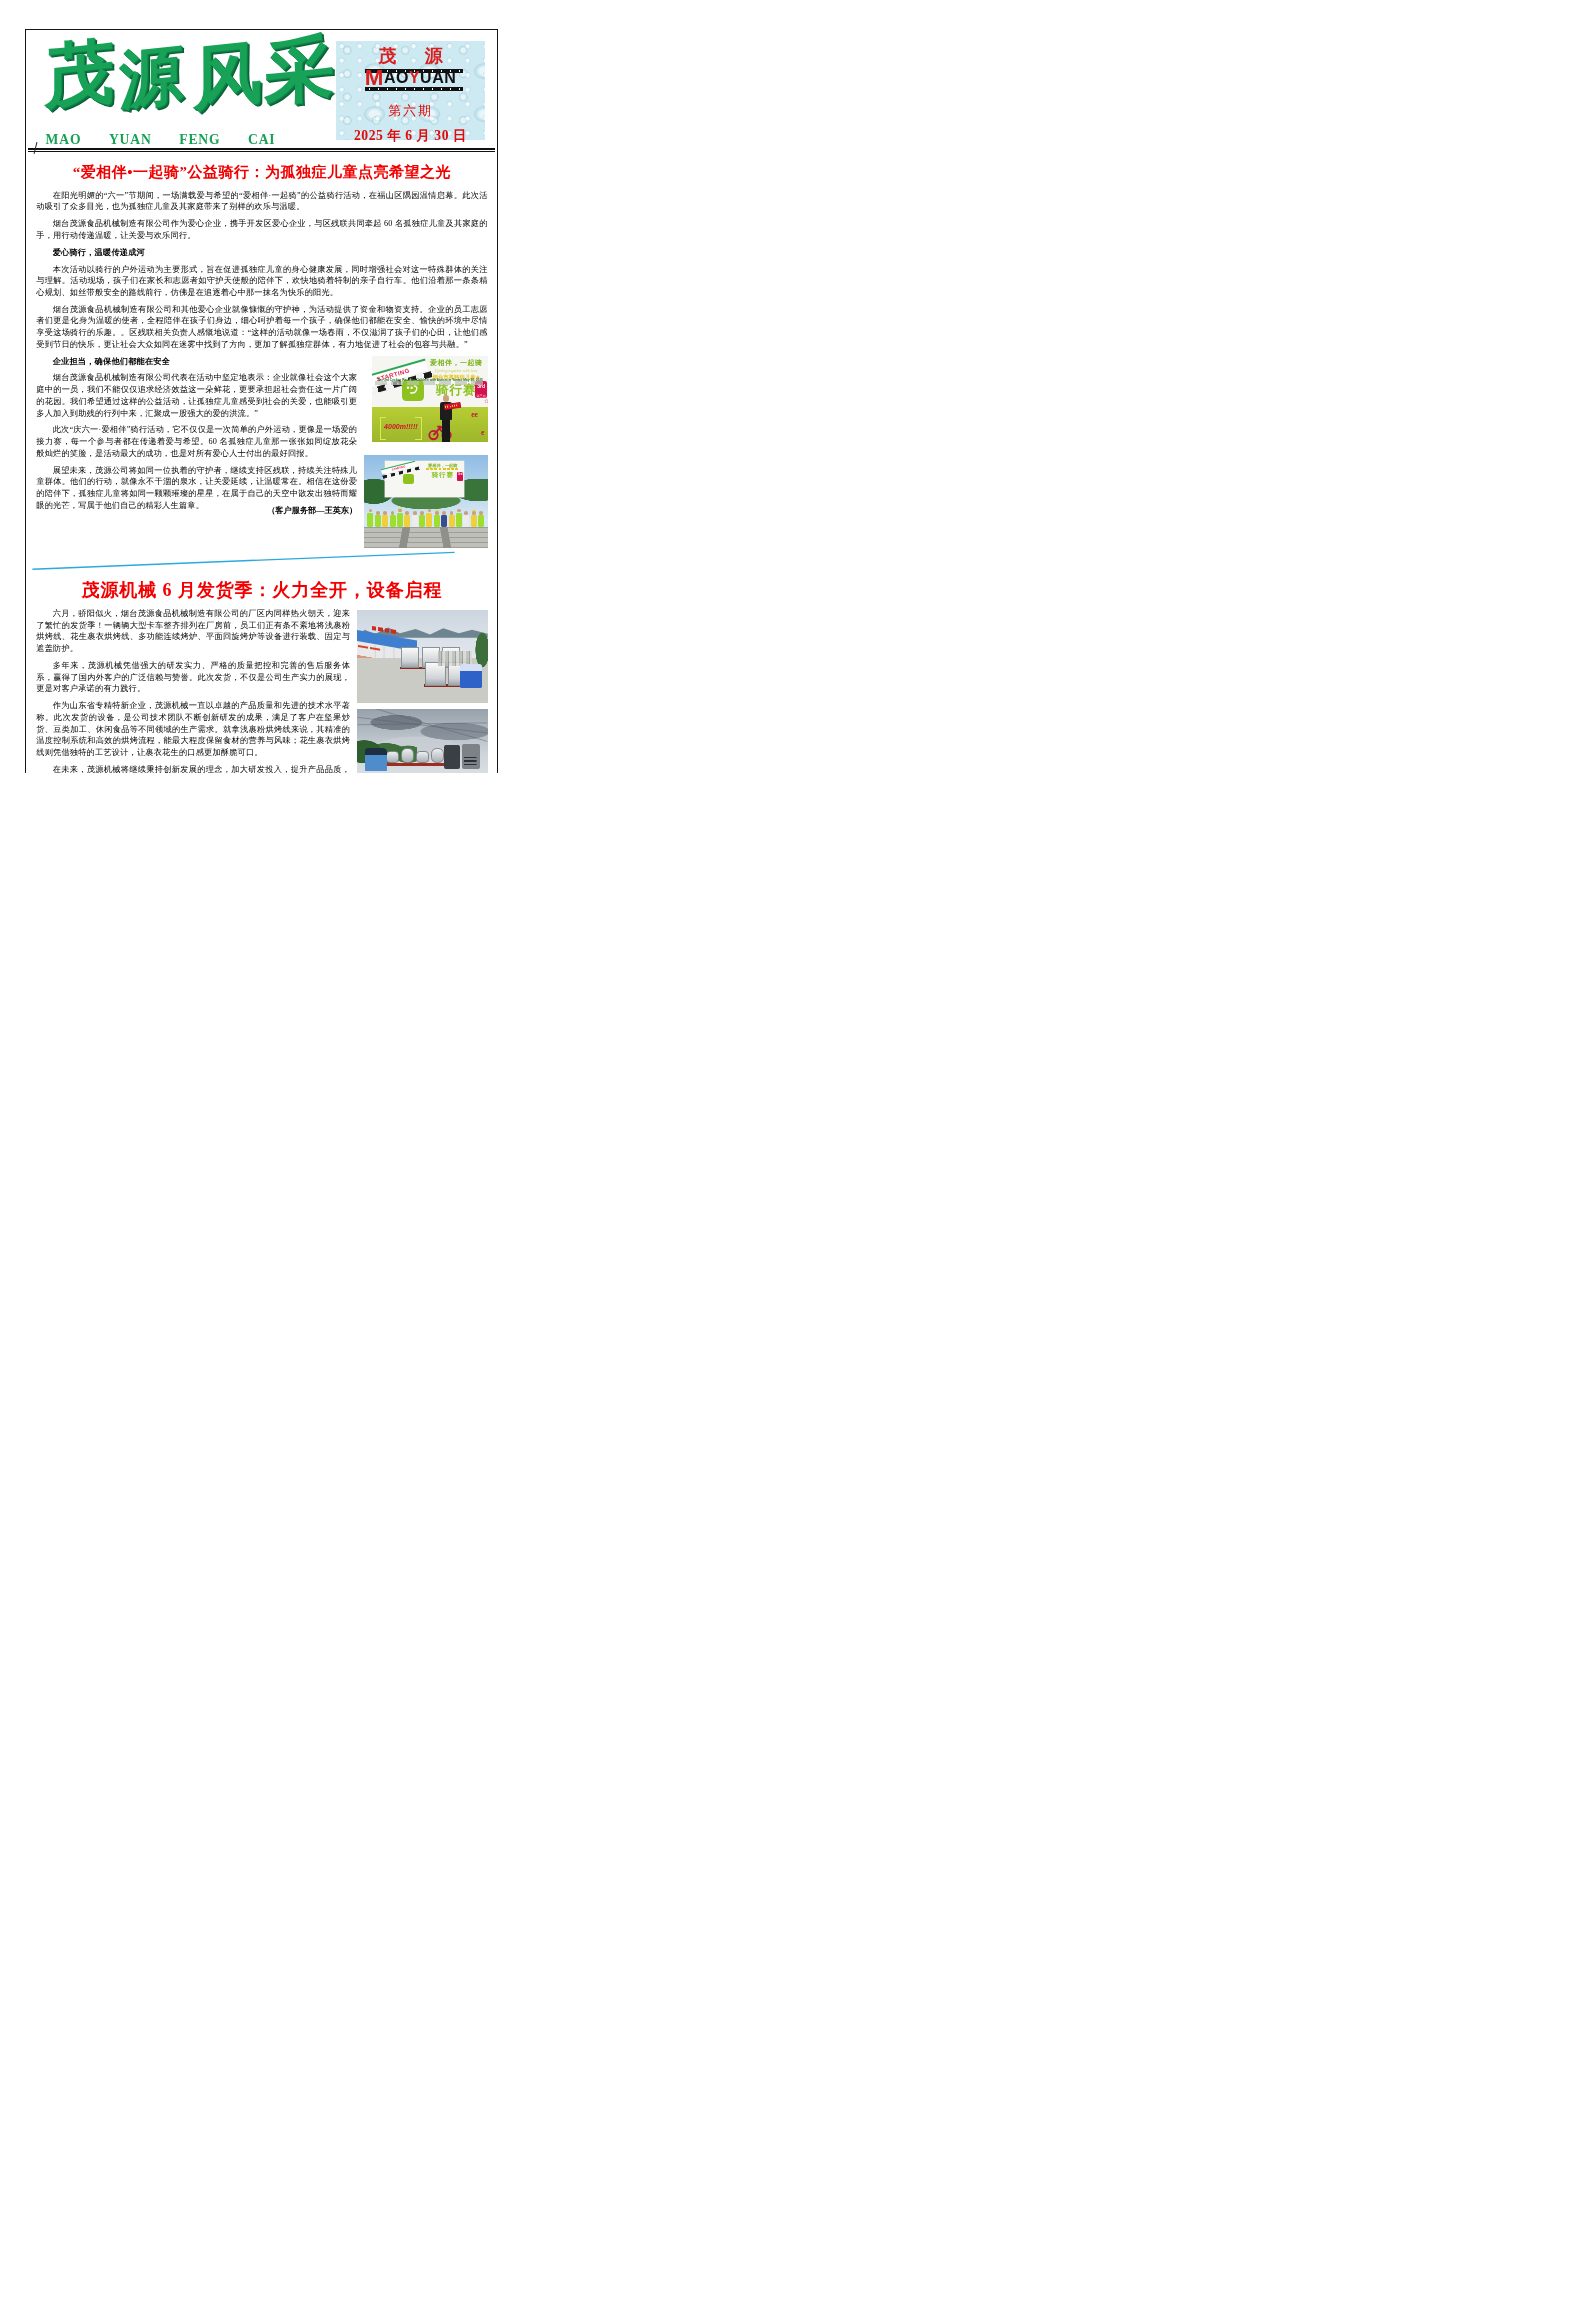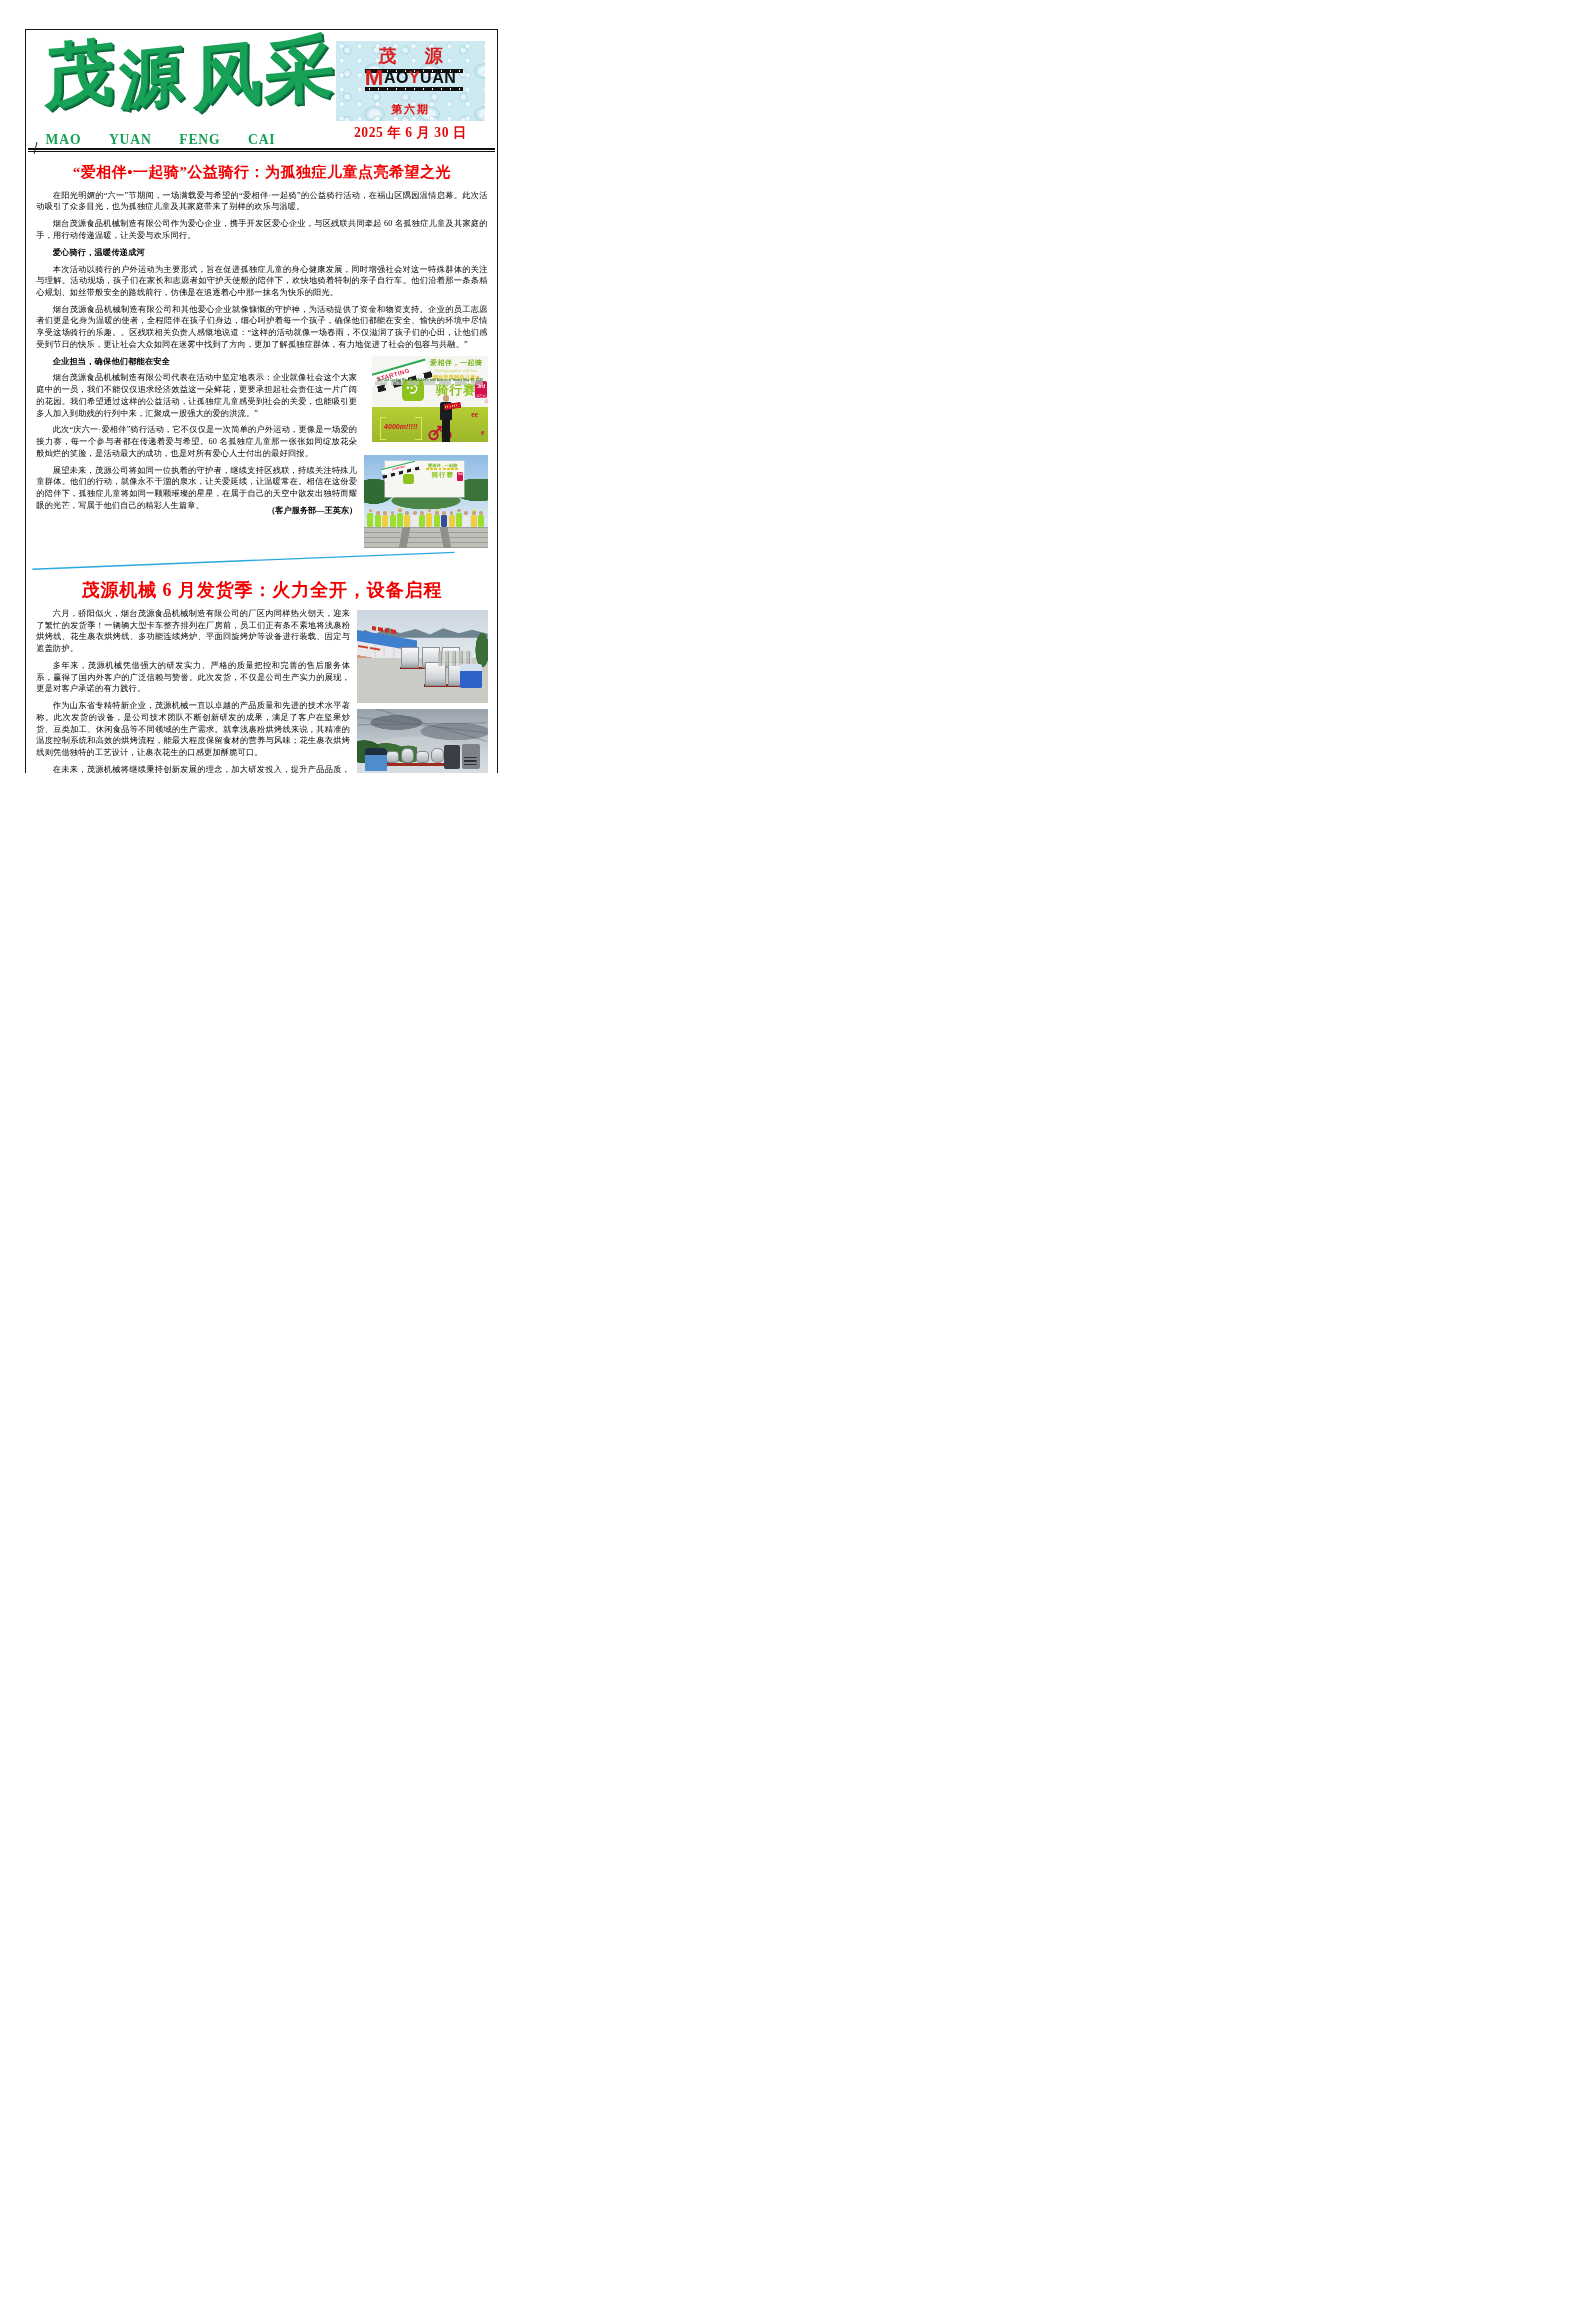--- a/index.html
+++ b/index.html
@@ -15,41 +15,41 @@
             font-family:"Liberation Serif",serif;
             text-shadow:0.9px 0.9px 0 #0f8a4a,1.9px 1.9px 0 #0c7340,2.8px 2.8px 0.5px #095c33;
             transform:rotate(-6deg) skewX(-6deg);line-height:1;}
   .cal-1{left:0;top:8.4px;font-size:70px;}
   .cal-2{left:75px;top:14px;font-size:64px;}
   .cal-3{left:149px;top:10.3px;font-size:69px;}
   .cal-4{left:220px;top:3.7px;font-size:70px;}
   .masthead-en{position:absolute;left:19.6px;top:102px;width:230px;display:flex;
                justify-content:space-between;color:#18a156;font-weight:bold;
                font-size:13.6px;letter-spacing:0.9px;font-family:"Liberation Serif",serif;}
-  .issue-box{position:absolute;left:310px;top:10.7px;width:149px;height:80px;
+  .issue-box{position:absolute;left:310px;top:10.7px;width:149px;height:99px;
              background-color:#cde9f1;
              background-image:
                radial-gradient(circle 4.7px at 5.6px 5.1px, rgba(255,255,255,.75) 38%, rgba(140,195,214,.45) 58%, rgba(205,233,241,0) 66%),
                radial-gradient(circle 7px at 11.2px 9.3px, rgba(255,255,255,.5) 30%, rgba(125,185,205,.38) 60%, rgba(205,233,241,0) 67%),
                radial-gradient(ellipse 16px 12px at 70% 70%, rgba(255,255,255,.55) 30%, rgba(130,190,210,.32) 62%, rgba(205,233,241,0) 70%);
              background-size:18px 14.5px,29px 23.4px,55px 43px;
              text-align:center;}
   .brand-cn{margin-top:3.7px;font-size:18px;font-weight:bold;color:#d91f1f;
             letter-spacing:12px;text-indent:12px;}
   .brand-logo{position:relative;width:105px;margin:0.9px auto 0;height:21.5px;
               font-family:"Liberation Sans",sans-serif;font-weight:bold;}
   .film-bar{position:absolute;left:6.5px;right:0;height:4.2px;background:#111;
             background-image:radial-gradient(circle 0.7px at 4.2px 2.1px,#fff 0.6px,rgba(0,0,0,0) 0.8px);
             background-size:9px 4.2px;}
   .film-top{top:0;} .film-bottom{bottom:0;}
   .logo-letters{position:absolute;left:0;top:-2.8px;width:100%;font-size:16px;
                 letter-spacing:0.5px;color:#111;line-height:24px;}
   .logo-m{color:#d91f1f;font-size:22.4px;vertical-align:-1.9px;}
   .logo-y{color:#d91f1f;}
-  .issue-no{margin-top:11.2px;font-size:11px;font-weight:bold;color:#e20a0a;letter-spacing:1.9px;}
+  .issue-no{margin-top:11.2px;font-size:13px;font-weight:normal;color:#e20a0a;letter-spacing:1.9px;}
   .issue-date{margin-top:7.5px;font-size:13.6px;font-weight:bold;color:#e20a0a;letter-spacing:0.5px;}
 
   
   .head-rule{position:relative;margin:0 1.9px;}
   .head-rule .thick{height:2.3px;background:#101010;}
   .head-rule .thin{height:0.9px;background:#101010;margin-top:0.9px;}
   .pen-tick{position:absolute;left:7.5px;top:-5.6px;width:0.9px;height:12px;background:#222;
             transform:rotate(14deg);}
 
   

